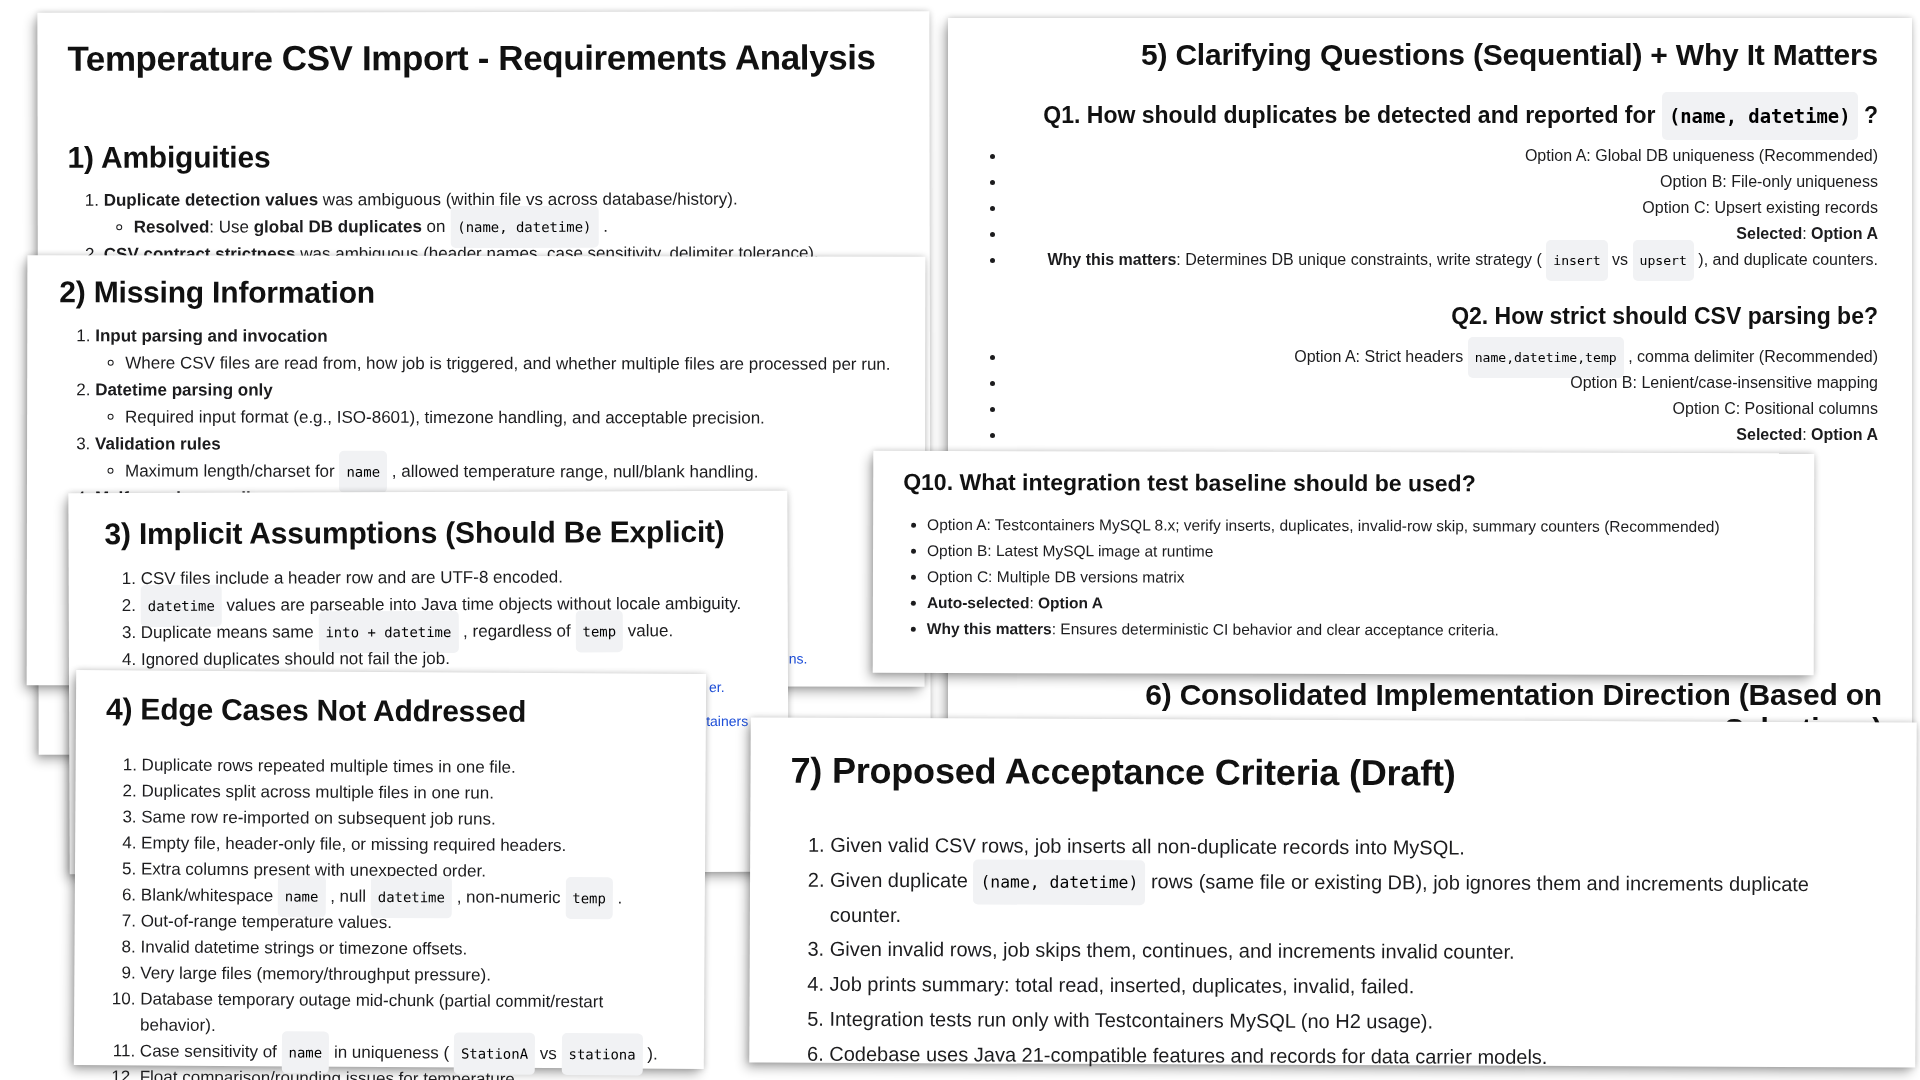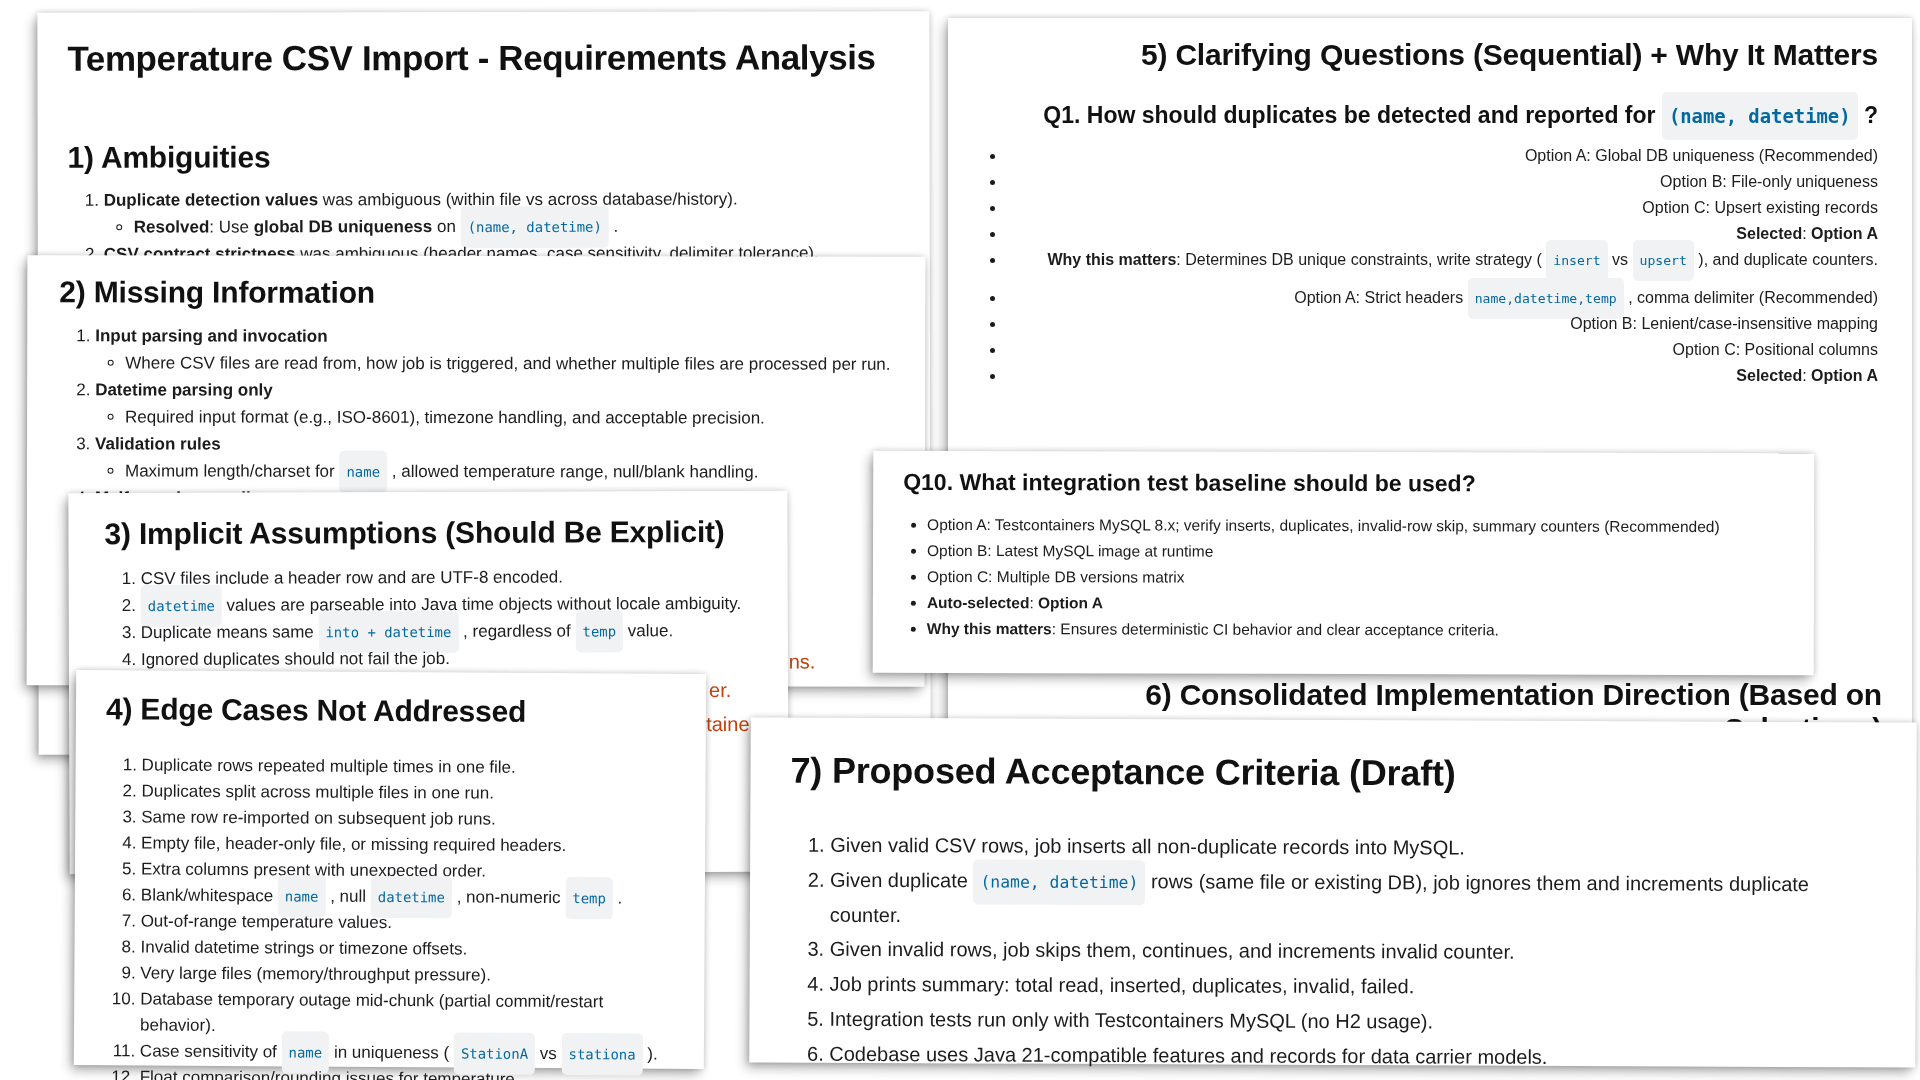--- a/index.html
+++ b/index.html
@@ -5,27 +5,27 @@
   html,body{margin:0;padding:0;background:#ffffff;}
   .stage{position:relative;width:1920px;height:1080px;overflow:hidden;background:#ffffff;
          font-family:"Liberation Sans","DejaVu Sans",sans-serif;color:#1c1c1e;text-decoration:underline;}
   .card{position:absolute;background:#ffffff;box-sizing:border-box;
         box-shadow:-4px 6px 12px -1px rgba(0,0,0,.32), 0 0 6px rgba(0,0,0,.20);}
   h1,h2,h3{margin:0;font-weight:bold;color:#111;}
   .h1{font-size:35px;letter-spacing:-0.4px;}
   .h2{font-size:30px;letter-spacing:-0.2px;}
   .h3{font-size:23px;}
   code{font-family:"DejaVu Sans Mono","Liberation Mono",monospace;background:#f1f2f4;
-       border-radius:5px;padding:13px 7px;font-size:0.82em;color:#0369a1;}
+       border-radius:5px;padding:13px 7px;font-size:0.82em;color:#000000;}
   ol,ul{margin:0;}
   ol{padding-left:36px;}
   ul{padding-left:24px;margin-top:12px;}
   ul.sub{list-style-type:circle;padding-left:30px;margin:0;}
   li{margin:0;}
-  .frag{position:absolute;font-size:20px;color:#c2410c;white-space:nowrap;}
+  .frag{position:absolute;font-size:14px;color:#1d4ed8;white-space:nowrap;}
 
   
   #card-title{left:38px;top:12px;width:892px;height:742px;padding:26px 30px;z-index:1;transform:rotate(-0.1deg);}
   #card-title .h2{margin-top:62px;}
   #card-title ol{margin-top:12px;font-size:17px;line-height:1.59;}
 
   
   #card-missing{left:27px;top:256px;width:898px;height:430px;padding:20px 32px;z-index:2;transform:rotate(0.1deg);}
   #card-missing ol{margin-top:13px;font-size:17px;line-height:1.59;}
 
@@ -60,21 +60,21 @@
 </head>
 <body>
 
 <div class="stage">
 
   <section class="card" id="card-title">
     <h1 class="h1">Temperature CSV Import - Requirements Analysis</h1>
     <h2 class="h2">1) Ambiguities</h2>
     <ol>
         <li><strong>Duplicate detection values</strong> was ambiguous (within file vs across database/history).<ul class="sub">
-            <li><strong>Resolved</strong>: Use <strong>global DB uniqueness</strong> on <code>(name, datetime)</code> .</li>
+            <li><strong>Resolved</strong>: Use <strong>global DB duplicates</strong> on <code>(name, datetime)</code> .</li>
           </ul></li>
         <li><strong>CSV contract strictness</strong> was ambiguous (header names, case sensitivity, delimiter tolerance).</li>
       </ol>
   </section>
 
   <section class="card" id="card-missing">
     <h2 class="h2">2) Missing Information</h2>
     <ol>
         <li><strong>Input parsing and invocation</strong><ul class="sub">
             <li>Where CSV files are read from, how job is triggered, and whether multiple files are processed per run.</li>
@@ -124,20 +124,21 @@
   <section class="card" id="card-questions">
     <h2 class="h2">5) Clarifying Questions (Sequential) + Why It Matters</h2>
     <h3 class="h3">Q1. How should duplicates be detected and reported for <code>(name, datetime)</code> ?</h3>
     <ul>
         <li>Option A: Global DB uniqueness (Recommended)</li>
         <li>Option B: File-only uniqueness</li>
         <li>Option C: Upsert existing records</li>
         <li><strong>Selected</strong>: <strong>Option A</strong></li>
         <li><strong>Why this matters</strong>: Determines DB unique constraints, write strategy ( <code>insert</code> vs <code>upsert</code> ), and duplicate counters.</li>
       </ul>
+    <h3 class="h3">Q2. How strict should CSV parsing be?</h3>
     <ul>
         <li>Option A: Strict headers <code>name,datetime,temp</code> , comma delimiter (Recommended)</li>
         <li>Option B: Lenient/case-insensitive mapping</li>
         <li>Option C: Positional columns</li>
         <li><strong>Selected</strong>: <strong>Option A</strong></li>
       </ul>
     <h2 class="h2" id="sec6-heading">6) Consolidated Implementation Direction (Based on Selections)</h2>
   </section>
 
   <section class="card" id="card-q10">

